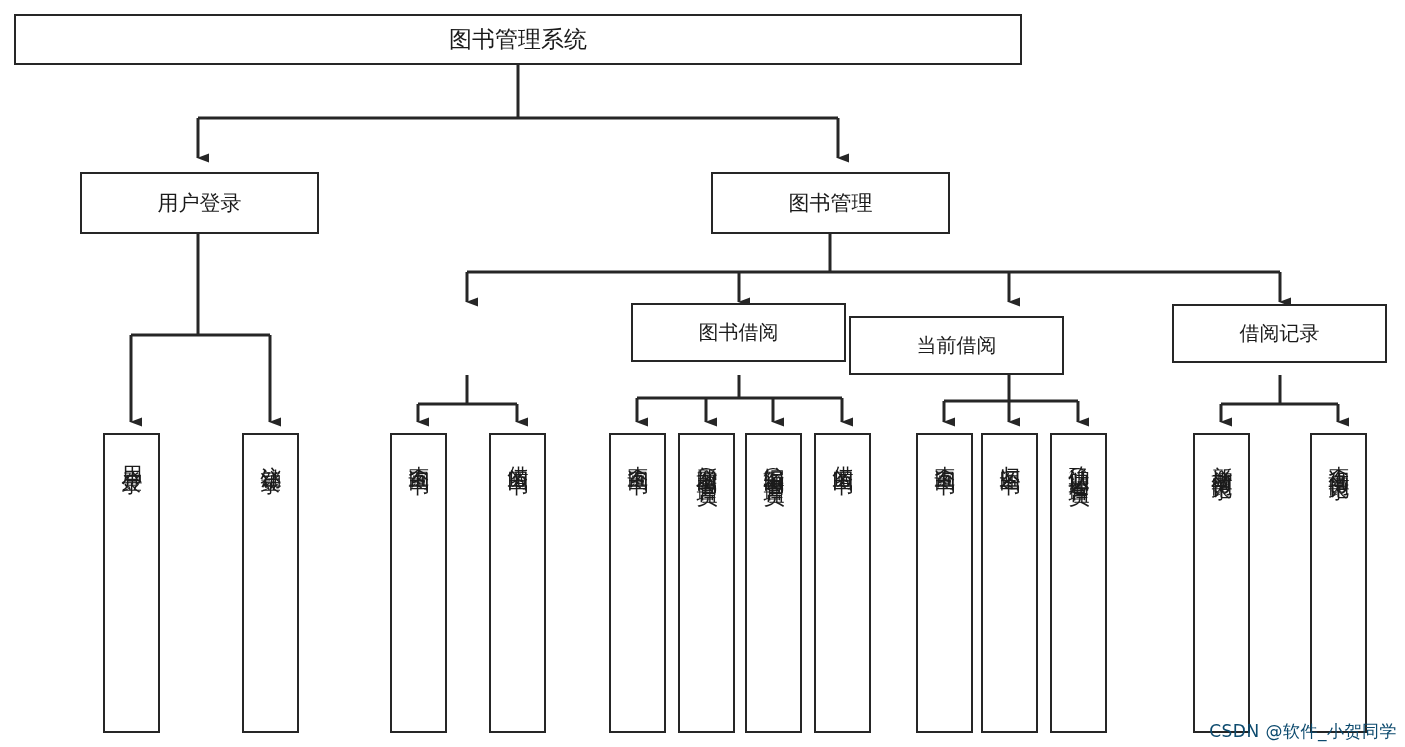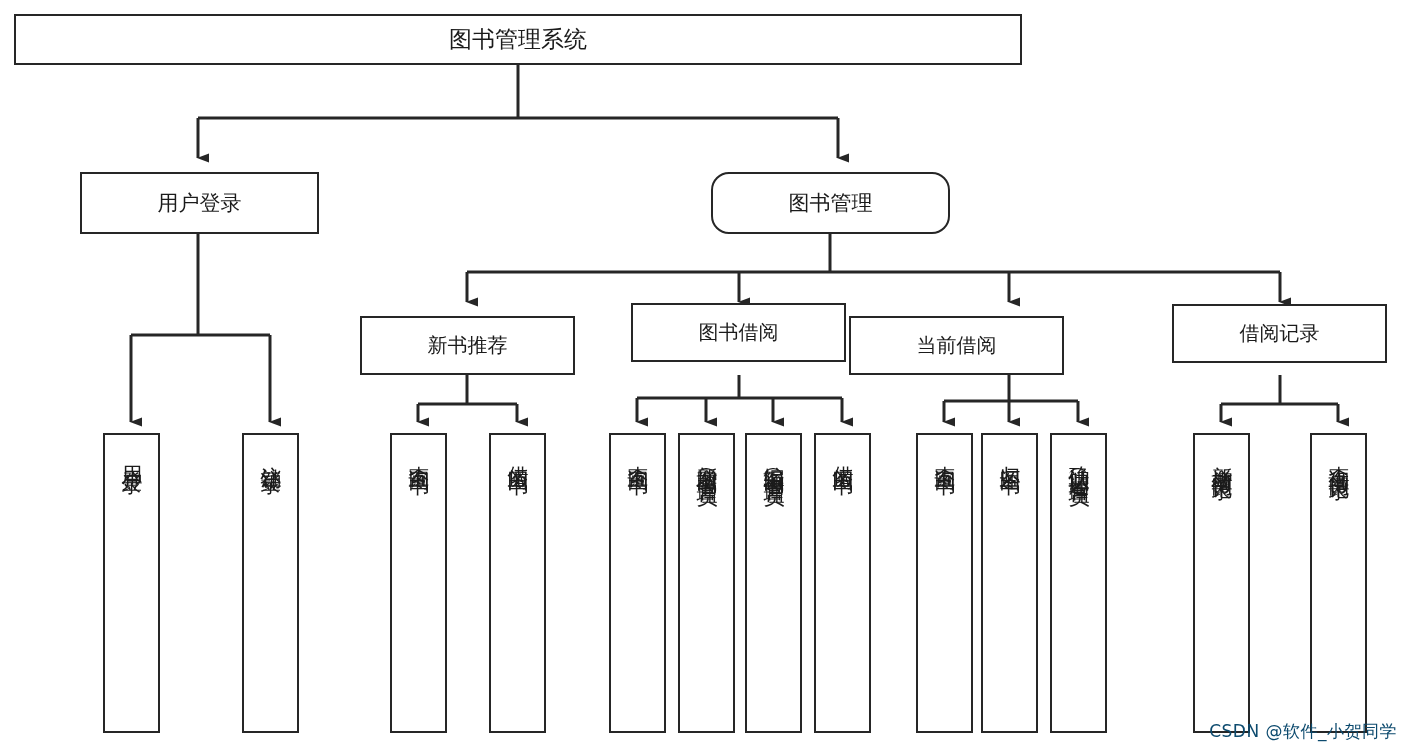--- a/index.html
+++ b/index.html
@@ -125,27 +125,24 @@
     </g>
   </svg>
 
   <div class="node level0" style="left:14px; top:14px; width:1008px; height:51px;">
     <span class="node-label">图书管理系统</span>
   </div>
 
   <div class="node level1" style="left:80px; top:172px; width:239px; height:62px;">
     <span class="node-label">用户登录</span>
   </div>
-  <div class="node level1" style="left:711px; top:172px; width:239px; height:62px;border-radius:18px;">
+  <div class="node level1" style="left:711px; top:172px; width:239px; height:62px;">
     <span class="node-label">图书管理</span>
   </div>
 
-  <div class="node level2" style="left:360px; top:316px; width:215px; height:59px;">
-    <span class="node-label">新书推荐</span>
-  </div>
   <div class="node level2" style="left:631px; top:303px; width:215px; height:59px;">
     <span class="node-label">图书借阅</span>
   </div>
   <div class="node level2" style="left:849px; top:316px; width:215px; height:59px;">
     <span class="node-label">当前借阅</span>
   </div>
   <div class="node level2" style="left:1172px; top:304px; width:215px; height:59px;">
     <span class="node-label">借阅记录</span>
   </div>
 

